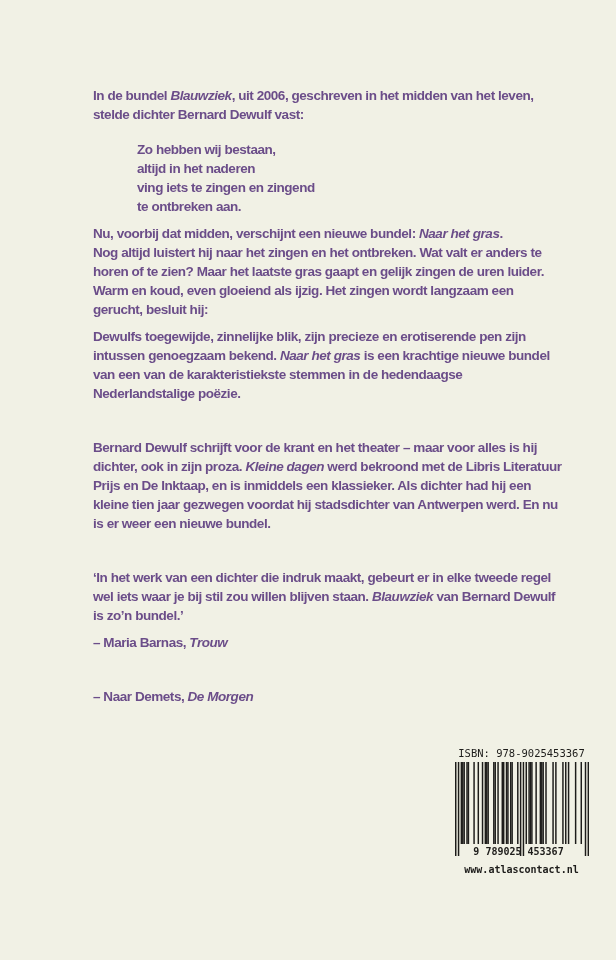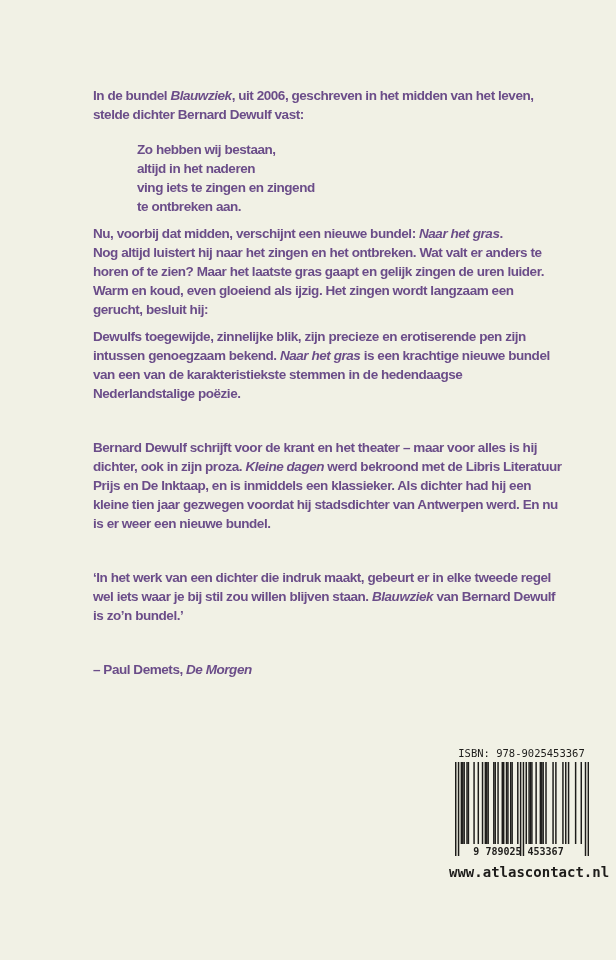--- a/index.html
+++ b/index.html
@@ -51,21 +51,21 @@
     font-size:10px;
     margin-top:-12px;
     position:relative;
     left:-3px;
     white-space:nowrap;
     text-align:center;
   }
   .website{
     font-family:"DejaVu Sans Mono",monospace;
     font-weight:bold;
-    font-size:14px;
+    font-size:10px;
     margin-top:7px;
     white-space:nowrap;
   }
 </style>
 </head>
 <body>
 
 <div class="cover">
 
   <div class="blurb" id="blurb">
@@ -75,22 +75,23 @@
         <div class="poem-line">altijd in het naderen</div>
         <div class="poem-line">ving iets te zingen en zingend</div>
         <div class="poem-line">te ontbreken aan.</div>
       </div>
       <p class="para"><span>Nu, voorbij dat midden, verschijnt een nieuwe bundel: </span><em>Naar het gras</em><span>.</span><br><span>Nog altijd luistert hij naar het zingen en het ontbreken. Wat valt er anders te horen of te zien? Maar het laatste gras gaapt en gelijk zingen de uren luider. Warm en koud, even gloeiend als ijzig. Het zingen wordt langzaam een gerucht, besluit hij:</span></p>
       <p class="para"><span>Dewulfs toegewijde, zinnelijke blik, zijn precieze en erotiserende pen zijn intussen genoegzaam bekend. </span><em>Naar het gras</em><span> is een krachtige nieuwe bundel van een van de karakteristiekste stemmen in de hedendaagse Nederlandstalige poëzie.</span></p>
       <div class="gap"></div>
       <p class="para"><span>Bernard Dewulf schrijft voor de krant en het theater – maar voor alles is hij dichter, ook in zijn proza. </span><em>Kleine dagen</em><span> werd bekroond met de Libris Literatuur Prijs en De Inktaap, en is inmiddels een klassieker. Als dichter had hij een kleine tien jaar gezwegen voordat hij stadsdichter van Antwerpen werd. En nu is er weer een nieuwe bundel.</span></p>
       <div class="gap"></div>
       <p class="para"><span>‘In het werk van een dichter die indruk maakt, gebeurt er in elke tweede regel wel iets waar je bij stil zou willen blijven staan. </span><em>Blauwziek</em><span> van Bernard Dewulf is zo’n bundel.’</span></p>
+      <p class="para"><span>– Maria Barnas, </span><em>Trouw</em></p>
       <div class="gap"></div>
-      <p class="para"><span>– Paul Demets, </span><em>De Morgen</em></p>
+      <p class="para"><span>– Naar Demets, </span><em>De Morgen</em></p>
     </div>
 
   <div class="barcode-block">
     <div class="isbn">ISBN: 978-9025453367</div>
     <svg class="barcode-svg" id="barcode" width="134" height="96" viewBox="0 0 134 96">
         <rect x="0.00" y="0" width="1.47" height="94" fill="#1d1c1a"></rect>
         <rect x="2.82" y="0" width="1.47" height="94" fill="#1d1c1a"></rect>
         <rect x="5.64" y="0" width="1.47" height="82" fill="#1d1c1a"></rect>
         <rect x="7.05" y="0" width="1.47" height="82" fill="#1d1c1a"></rect>
         <rect x="8.46" y="0" width="1.47" height="82" fill="#1d1c1a"></rect>

